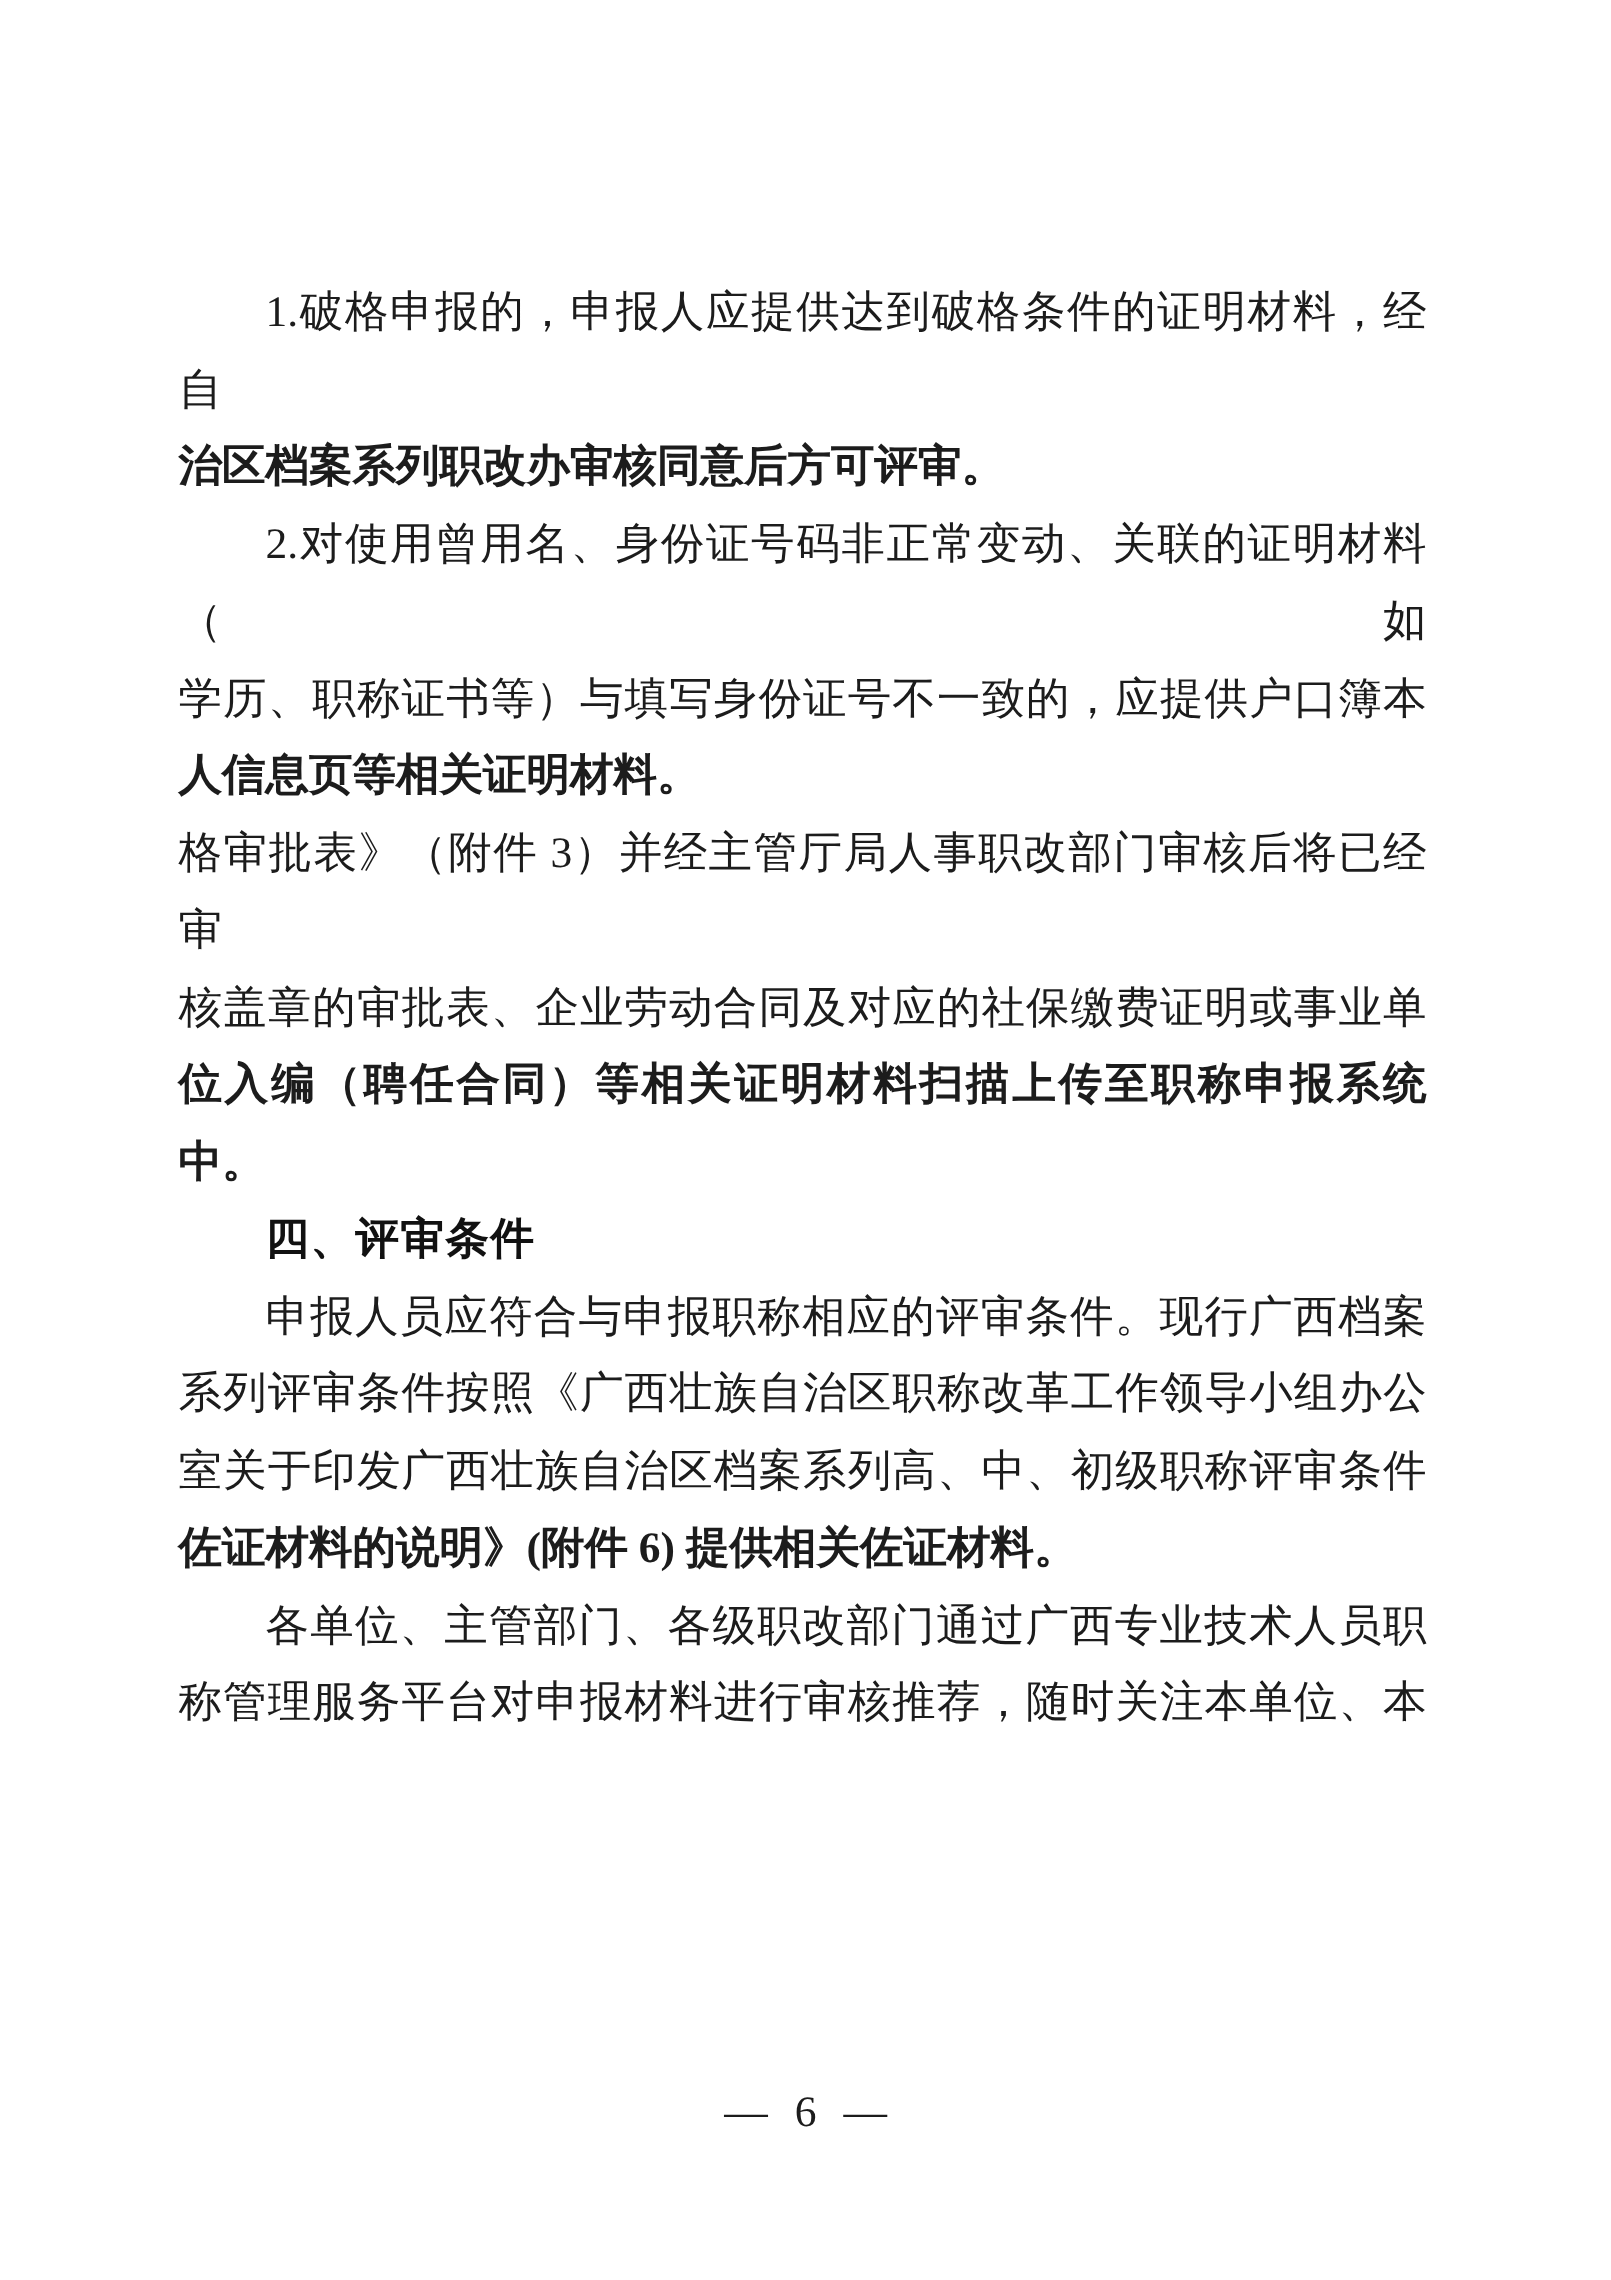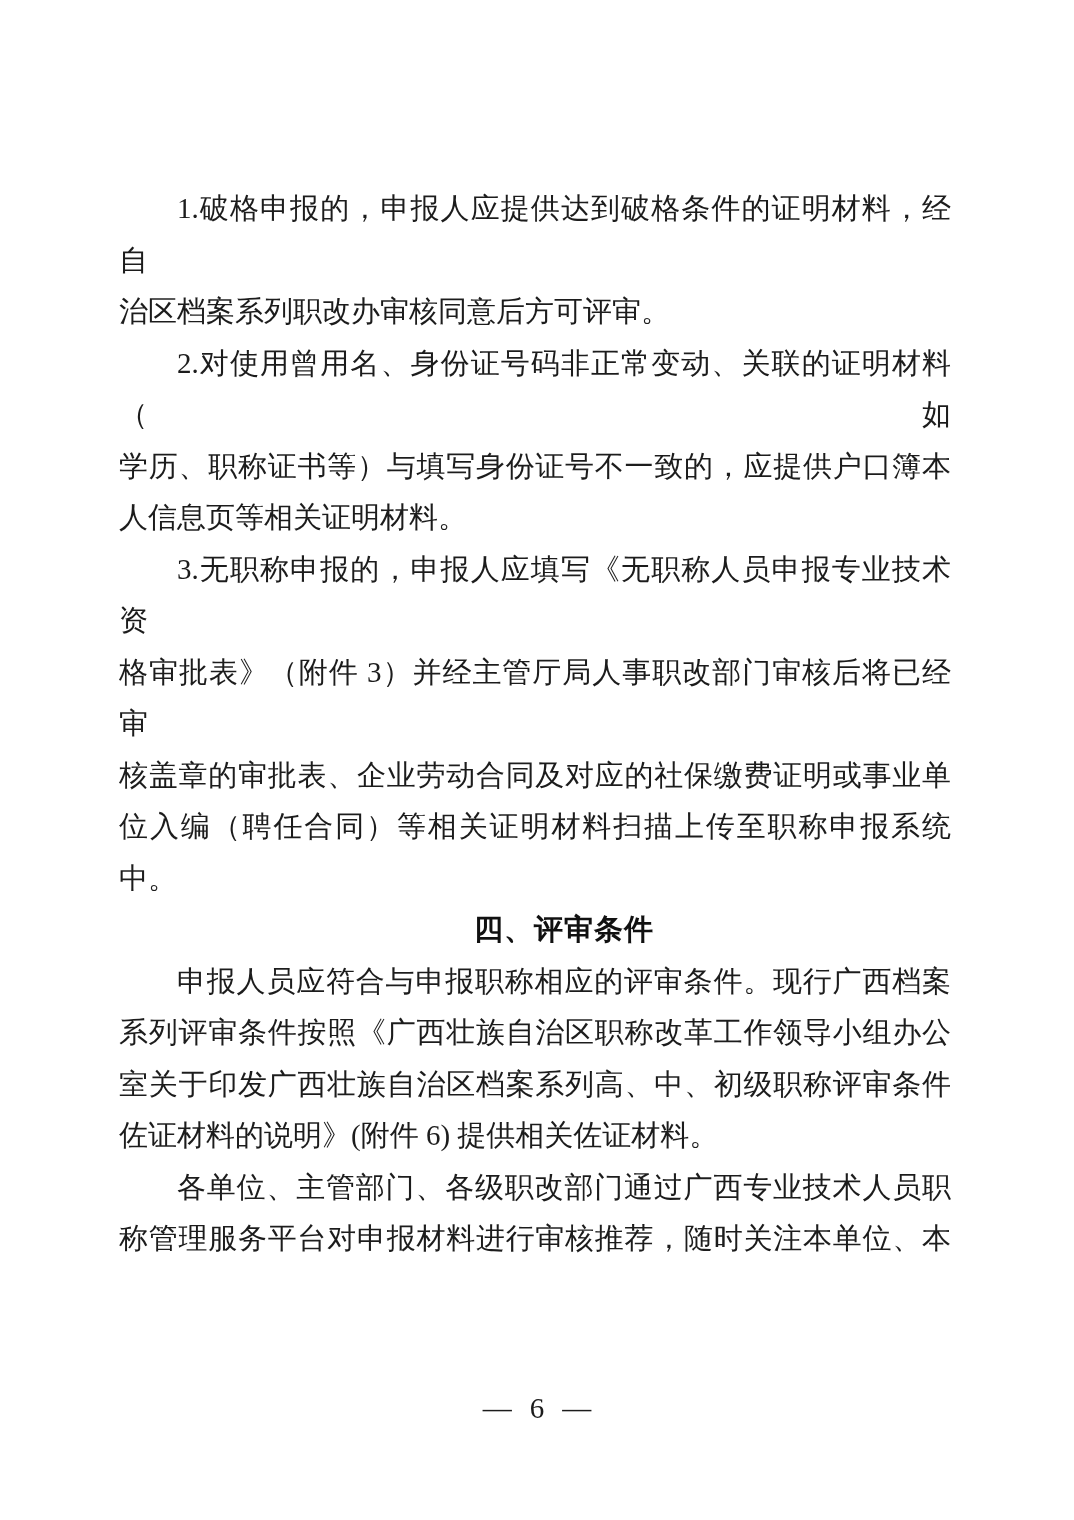--- a/index.html
+++ b/index.html
@@ -27,27 +27,27 @@
     font-size: 29px;
     line-height: 51.5px;
   }
   .para .line {
     text-align: justify;
     text-align-last: justify;
     text-justify: inter-character;
     white-space: normal;
   }
   .para .line.first { text-indent: 2em; }
-  .para .line.last  { text-align-last: left; }
+  .para .line.last  { text-align-last: left; font-weight: bold; }
   .heading .line {
     font-family: "Liberation Sans", "DejaVu Sans", sans-serif;
     font-weight: 700;
     color: #111111;
     text-indent: 2em;
-    text-align: center;
+    text-align: left;
     letter-spacing: 1px;
   }
   .footer {
     position: absolute;
     top: 1386px;
     left: 0;
     width: 100%;
     display: flex;
     justify-content: center;
     align-items: center;
@@ -66,21 +66,20 @@
       <div class="para">
         <div class="line first">1.破格申报的，申报人应提供达到破格条件的证明材料，经自</div>
         <div class="line last">治区档案系列职改办审核同意后方可评审。</div>
       </div>
       <div class="para">
         <div class="line first">2.对使用曾用名、身份证号码非正常变动、关联的证明材料（如</div>
         <div class="line">学历、职称证书等）与填写身份证号不一致的，应提供户口簿本</div>
         <div class="line last">人信息页等相关证明材料。</div>
       </div>
       <div class="para">
-        <div class="line first">3.无职称申报的，申报人应填写《无职称人员申报专业技术资</div>
         <div class="line">格审批表》（附件 3）并经主管厅局人事职改部门审核后将已经审</div>
         <div class="line">核盖章的审批表、企业劳动合同及对应的社保缴费证明或事业单</div>
         <div class="line last">位入编（聘任合同）等相关证明材料扫描上传至职称申报系统中。</div>
       </div>
       <div class="heading">
         <div class="line first last">四、评审条件</div>
       </div>
       <div class="para">
         <div class="line first">申报人员应符合与申报职称相应的评审条件。现行广西档案</div>
         <div class="line">系列评审条件按照《广西壮族自治区职称改革工作领导小组办公</div>

